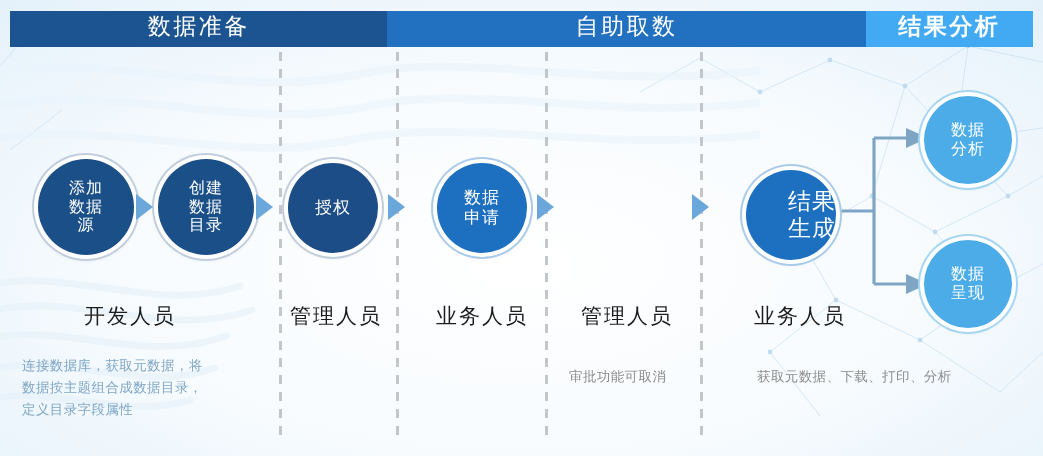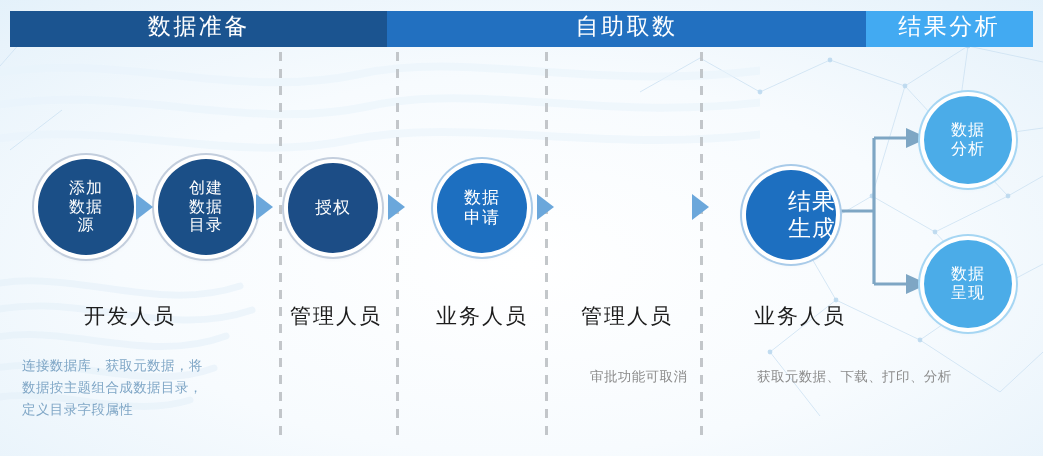--- a/index.html
+++ b/index.html
@@ -47,21 +47,21 @@
     height: 36px;
     display: flex;
     justify-content: center;
     color: #ffffff;
     font-size: 23px;
     letter-spacing: 2.5px;
     font-weight: 400;
   }
   .pb-1 { width: 388px; background: #1b5490; }
   .pb-2 { width: 492px; background: #2270c0; }
-  .pb-3 { width: 172px; background: #42aaf2; }
+  .pb-3 { width: 172px; background: #42aaf2; font-weight: bold; }
 
   
   .divider {
     position: absolute;
     top: 52px;
     width: 3px;
     height: 390px;
     z-index: 3;
     background-image: linear-gradient(to bottom, #b9bdc1 0, #b9bdc1 9px, rgba(255,255,255,0) 9px, rgba(255,255,255,0) 17px);
     background-size: 3px 17px;
@@ -247,17 +247,17 @@
   <div class="role" style="left:84px; top:302px;">开发人员</div>
   <div class="role" style="left:290px; top:302px;">管理人员</div>
   <div class="role" style="left:436px; top:302px;">业务人员</div>
   <div class="role" style="left:581px; top:302px;">管理人员</div>
   <div class="role" style="left:754px; top:302px;">业务人员</div>
 
   <div class="note note-blue" style="left:22px; top:355px; width:250px;">连接数据库，获取元数据，将
 数据按主题组合成数据目录，
 定义目录字段属性</div>
 
-  <div class="note note-gray" style="left:569px; top:366px; width:150px;margin-left:21px;">审批功能可取消</div>
+  <div class="note note-gray" style="left:569px; top:366px; width:150px;">审批功能可取消</div>
 
   <div class="note note-gray" style="left:757px; top:366px; width:250px;">获取元数据、下载、打印、分析</div>
 
 </div>
 
 </body></html>

